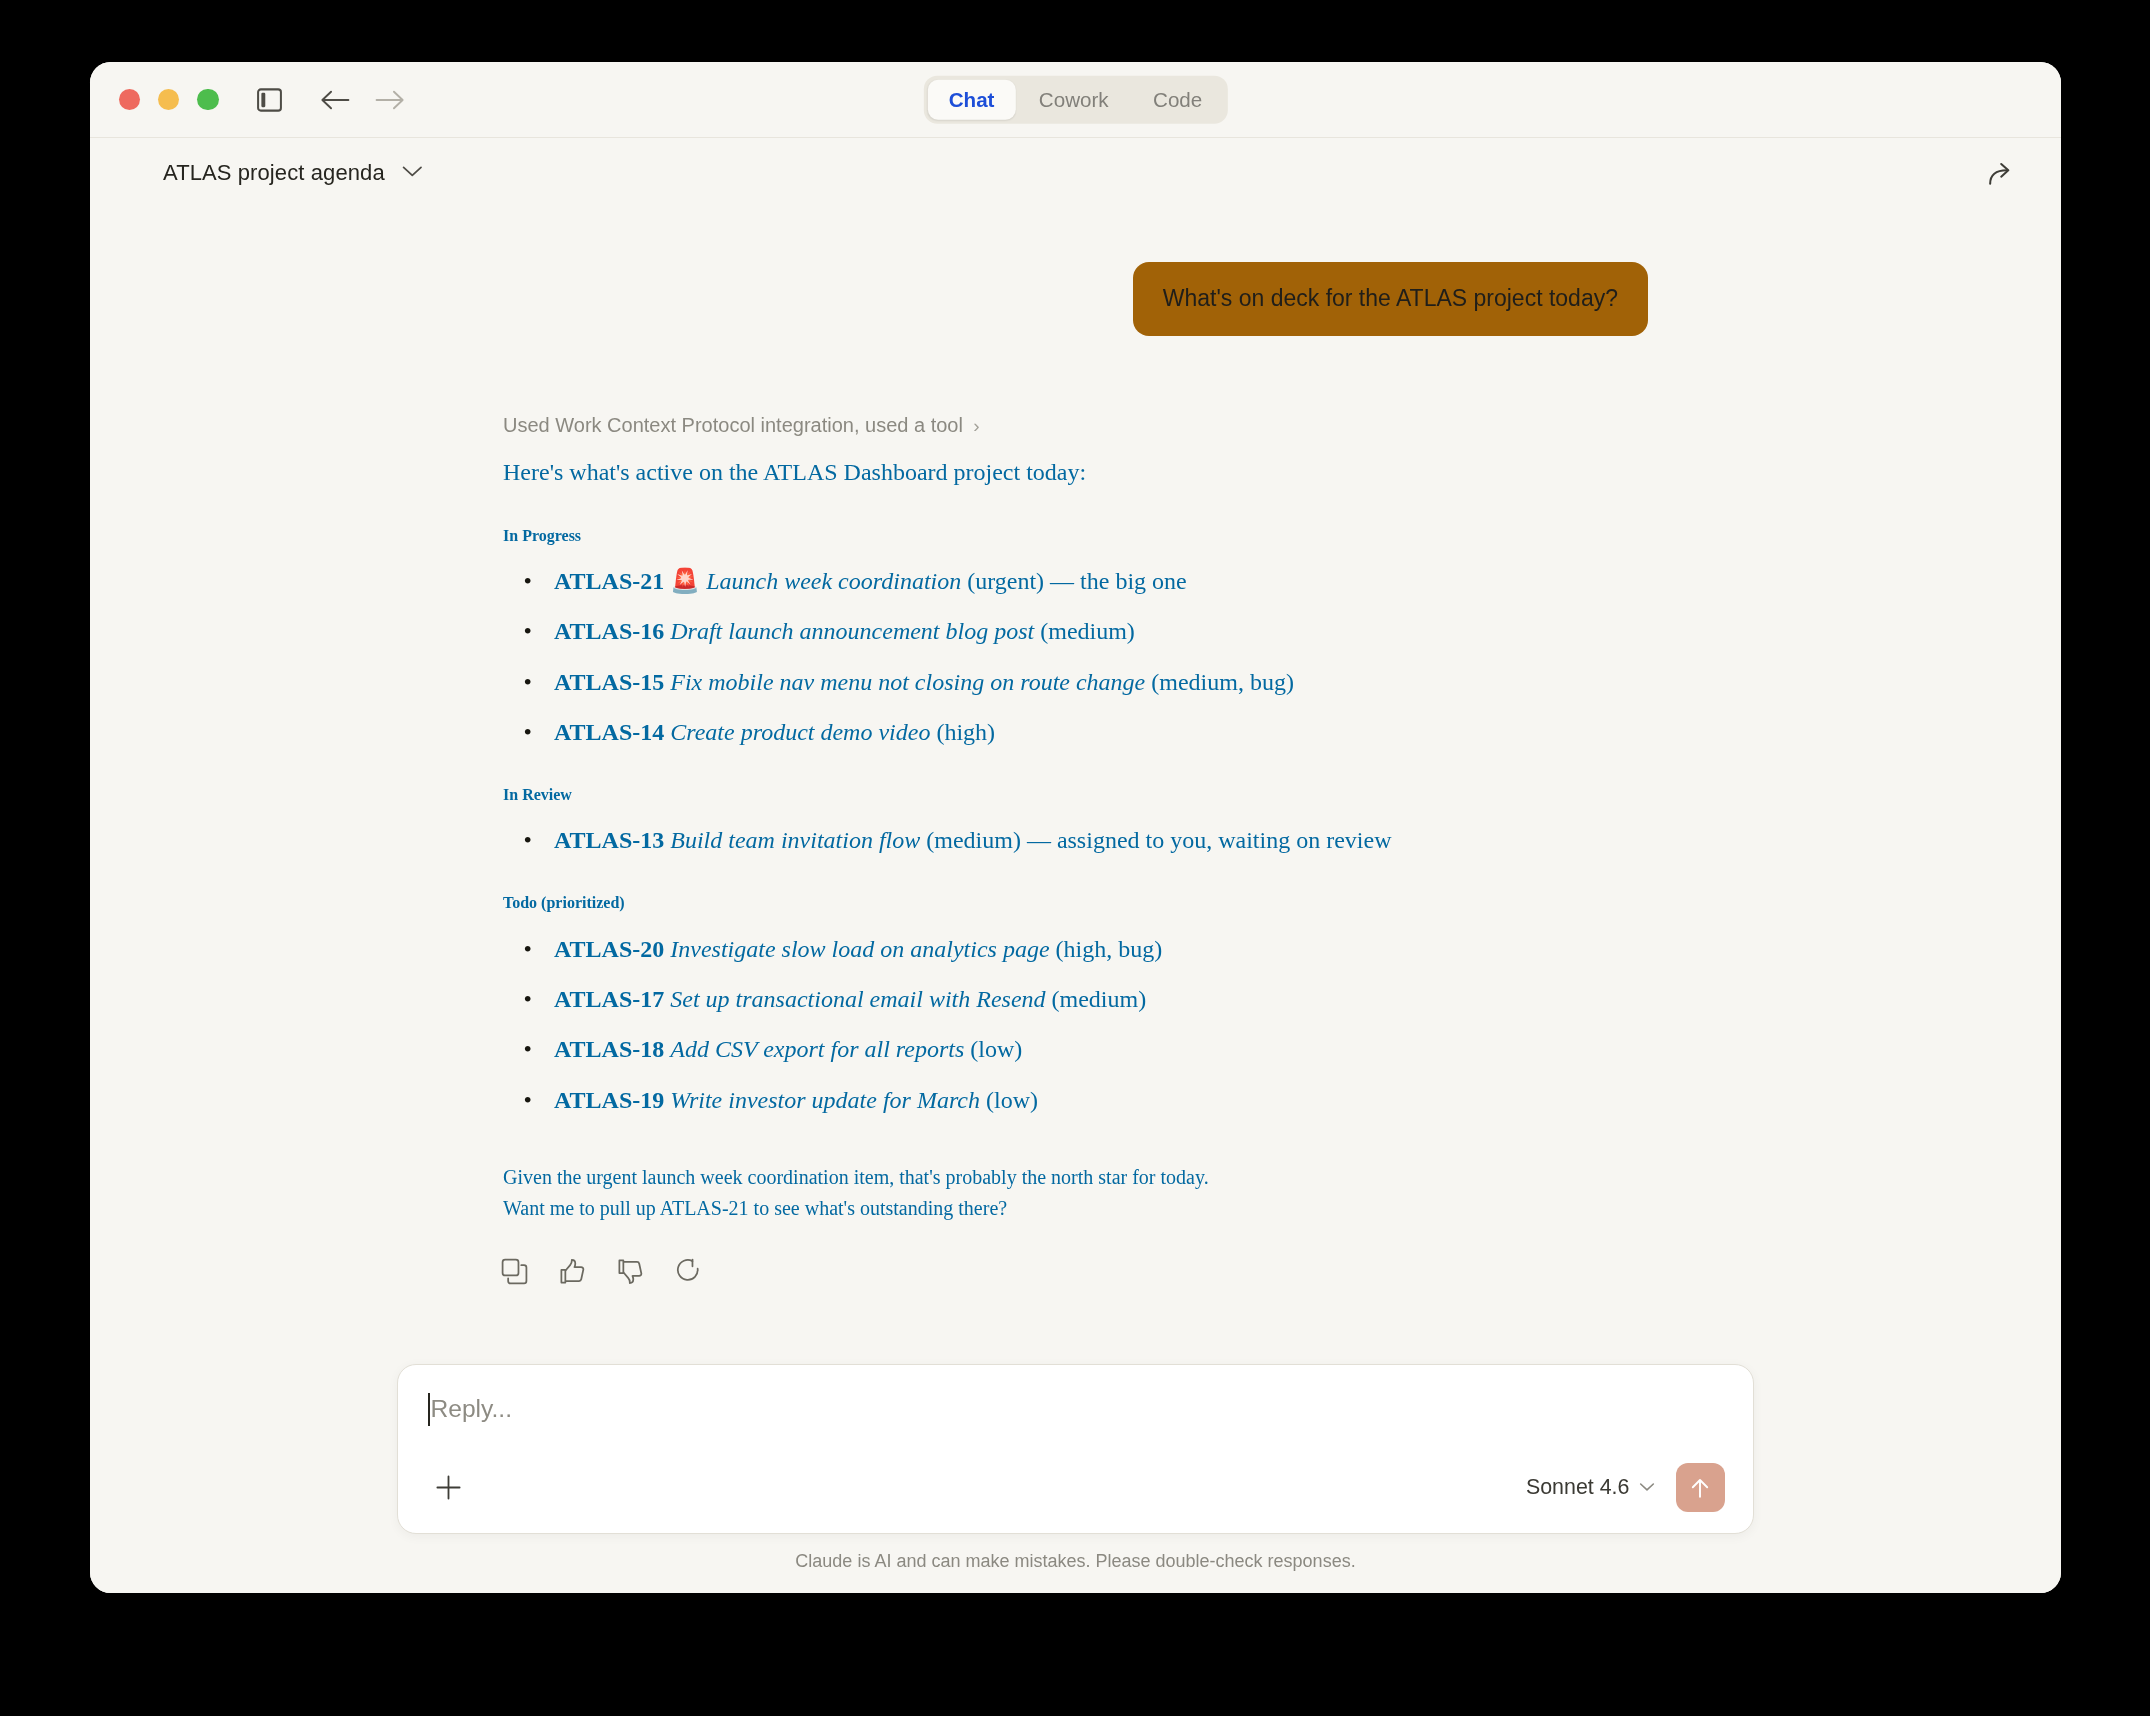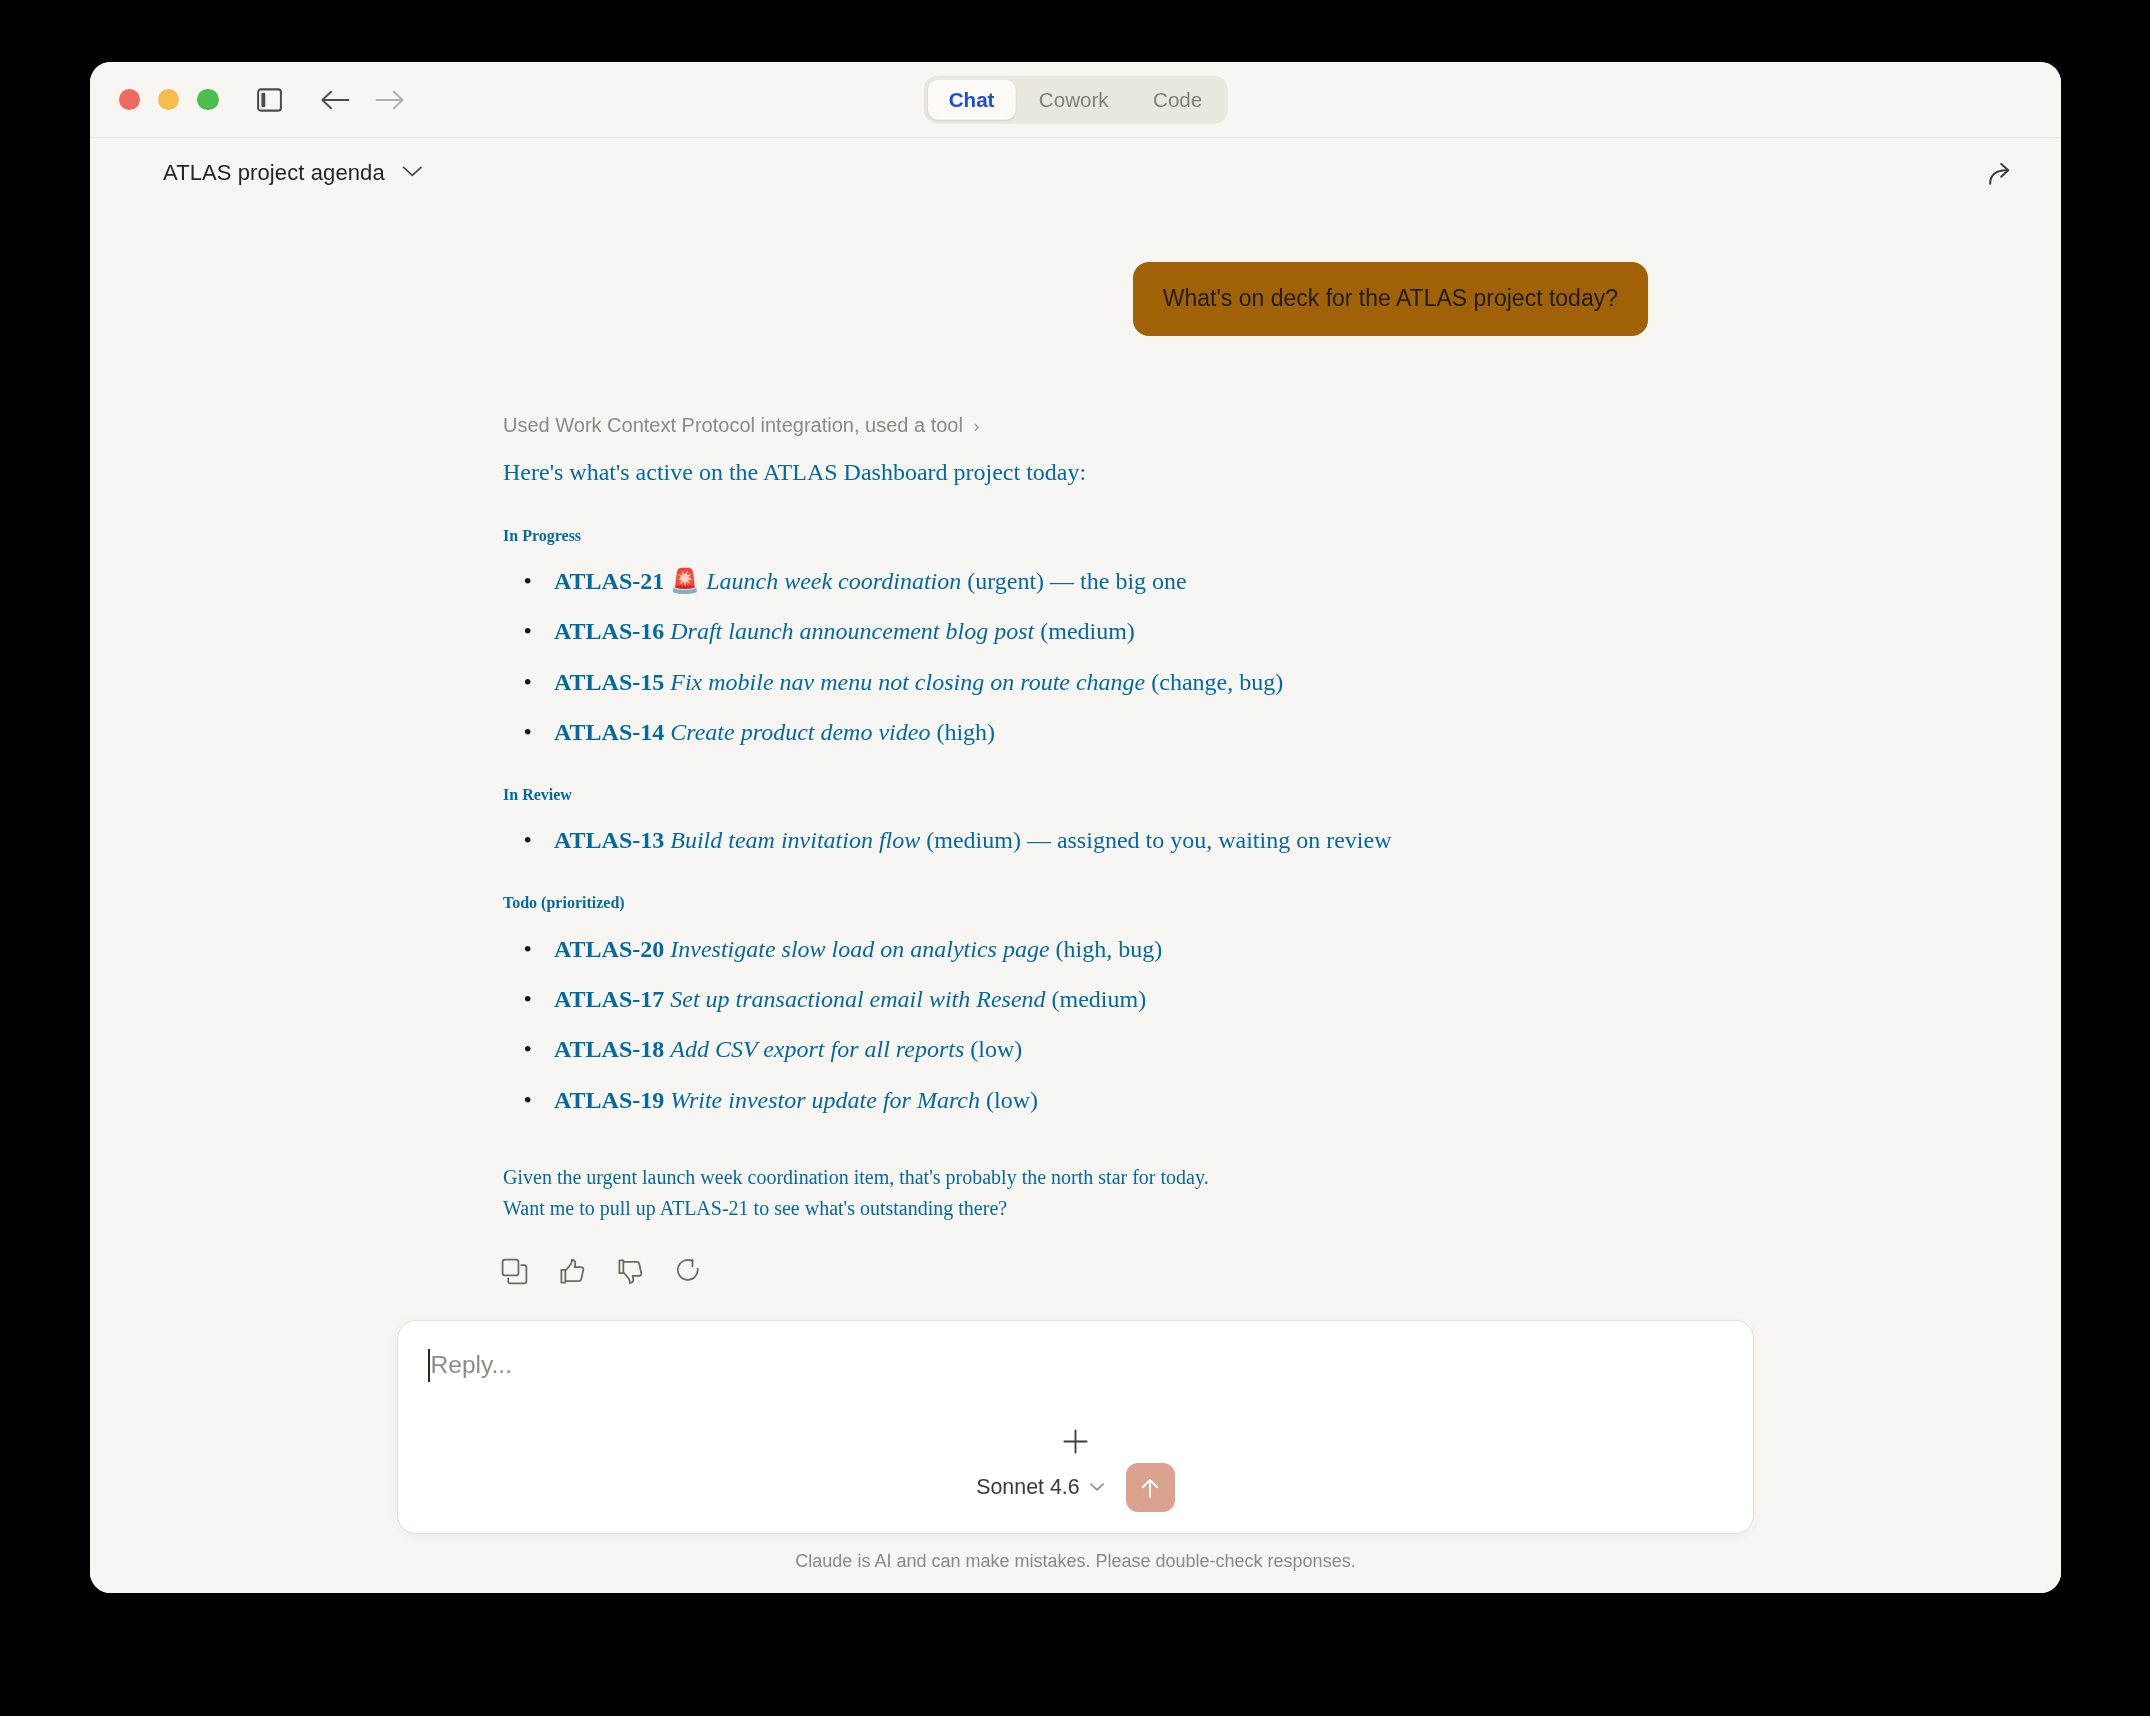--- a/index.html
+++ b/index.html
@@ -239,21 +239,20 @@
   .placeholder {
     font-size: 24.6px;
     color: #8d8b83;
     line-height: 1.35;
   }
   .composer-bottom-row {
     display: flex;
     align-items: center;
     justify-content: space-between;
     margin-top: 12.7px;
-    flex-direction: column;
   }
   .plus-btn {
     width: 44px; height: 44px;
     display: flex; align-items: center; justify-content: center;
   }
   .composer-right {
     display: flex;
     align-items: center;
     gap: 20.6px;
   }
@@ -347,21 +346,21 @@
           <span class="tool-chevron">›</span>
         </div>
 
         <div class="prose">
           <p>Here's what's active on the ATLAS Dashboard project today:</p>
 
           <h3>In Progress</h3>
           <ul>
             <li><span class="tkey">ATLAS-21</span> <span class="emoji">🚨</span> <span class="ttitle">Launch week coordination</span><span class="tmeta"> (urgent) — the big one</span></li>
             <li><span class="tkey">ATLAS-16</span> <span class="ttitle">Draft launch announcement blog post</span><span class="tmeta"> (medium)</span></li>
-            <li><span class="tkey">ATLAS-15</span> <span class="ttitle">Fix mobile nav menu not closing on route change</span><span class="tmeta"> (change, bug)</span></li>
+            <li><span class="tkey">ATLAS-15</span> <span class="ttitle">Fix mobile nav menu not closing on route change</span><span class="tmeta"> (medium, bug)</span></li>
             <li><span class="tkey">ATLAS-14</span> <span class="ttitle">Create product demo video</span><span class="tmeta"> (high)</span></li>
           </ul>
 
           <h3>In Review</h3>
           <ul>
             <li><span class="tkey">ATLAS-13</span> <span class="ttitle">Build team invitation flow</span><span class="tmeta"> (medium) — assigned to you, waiting on review</span></li>
           </ul>
 
           <h3>Todo (prioritized)</h3>
           <ul>

